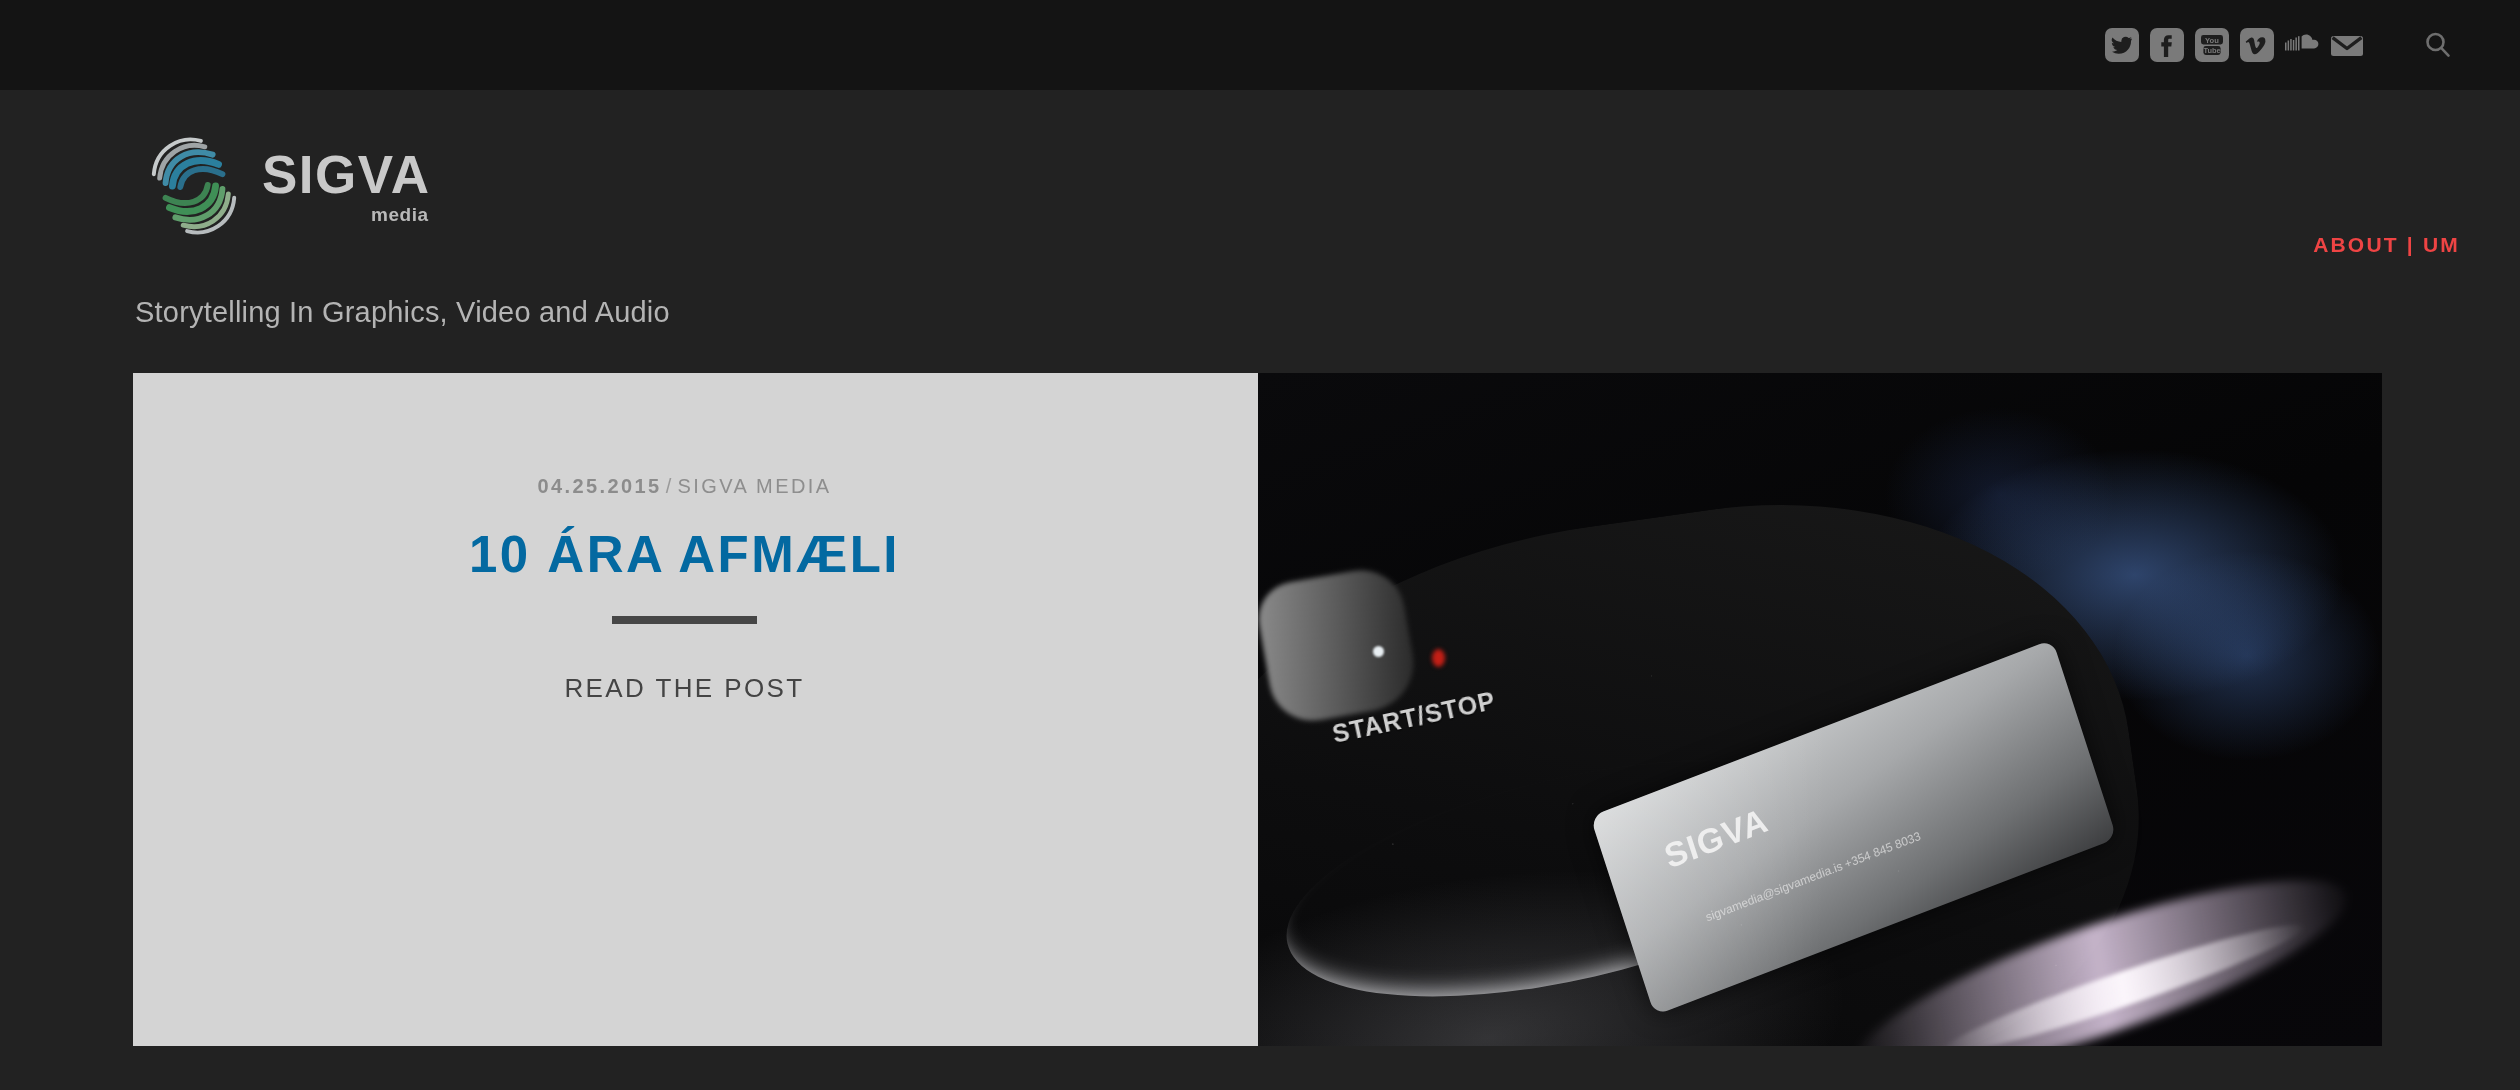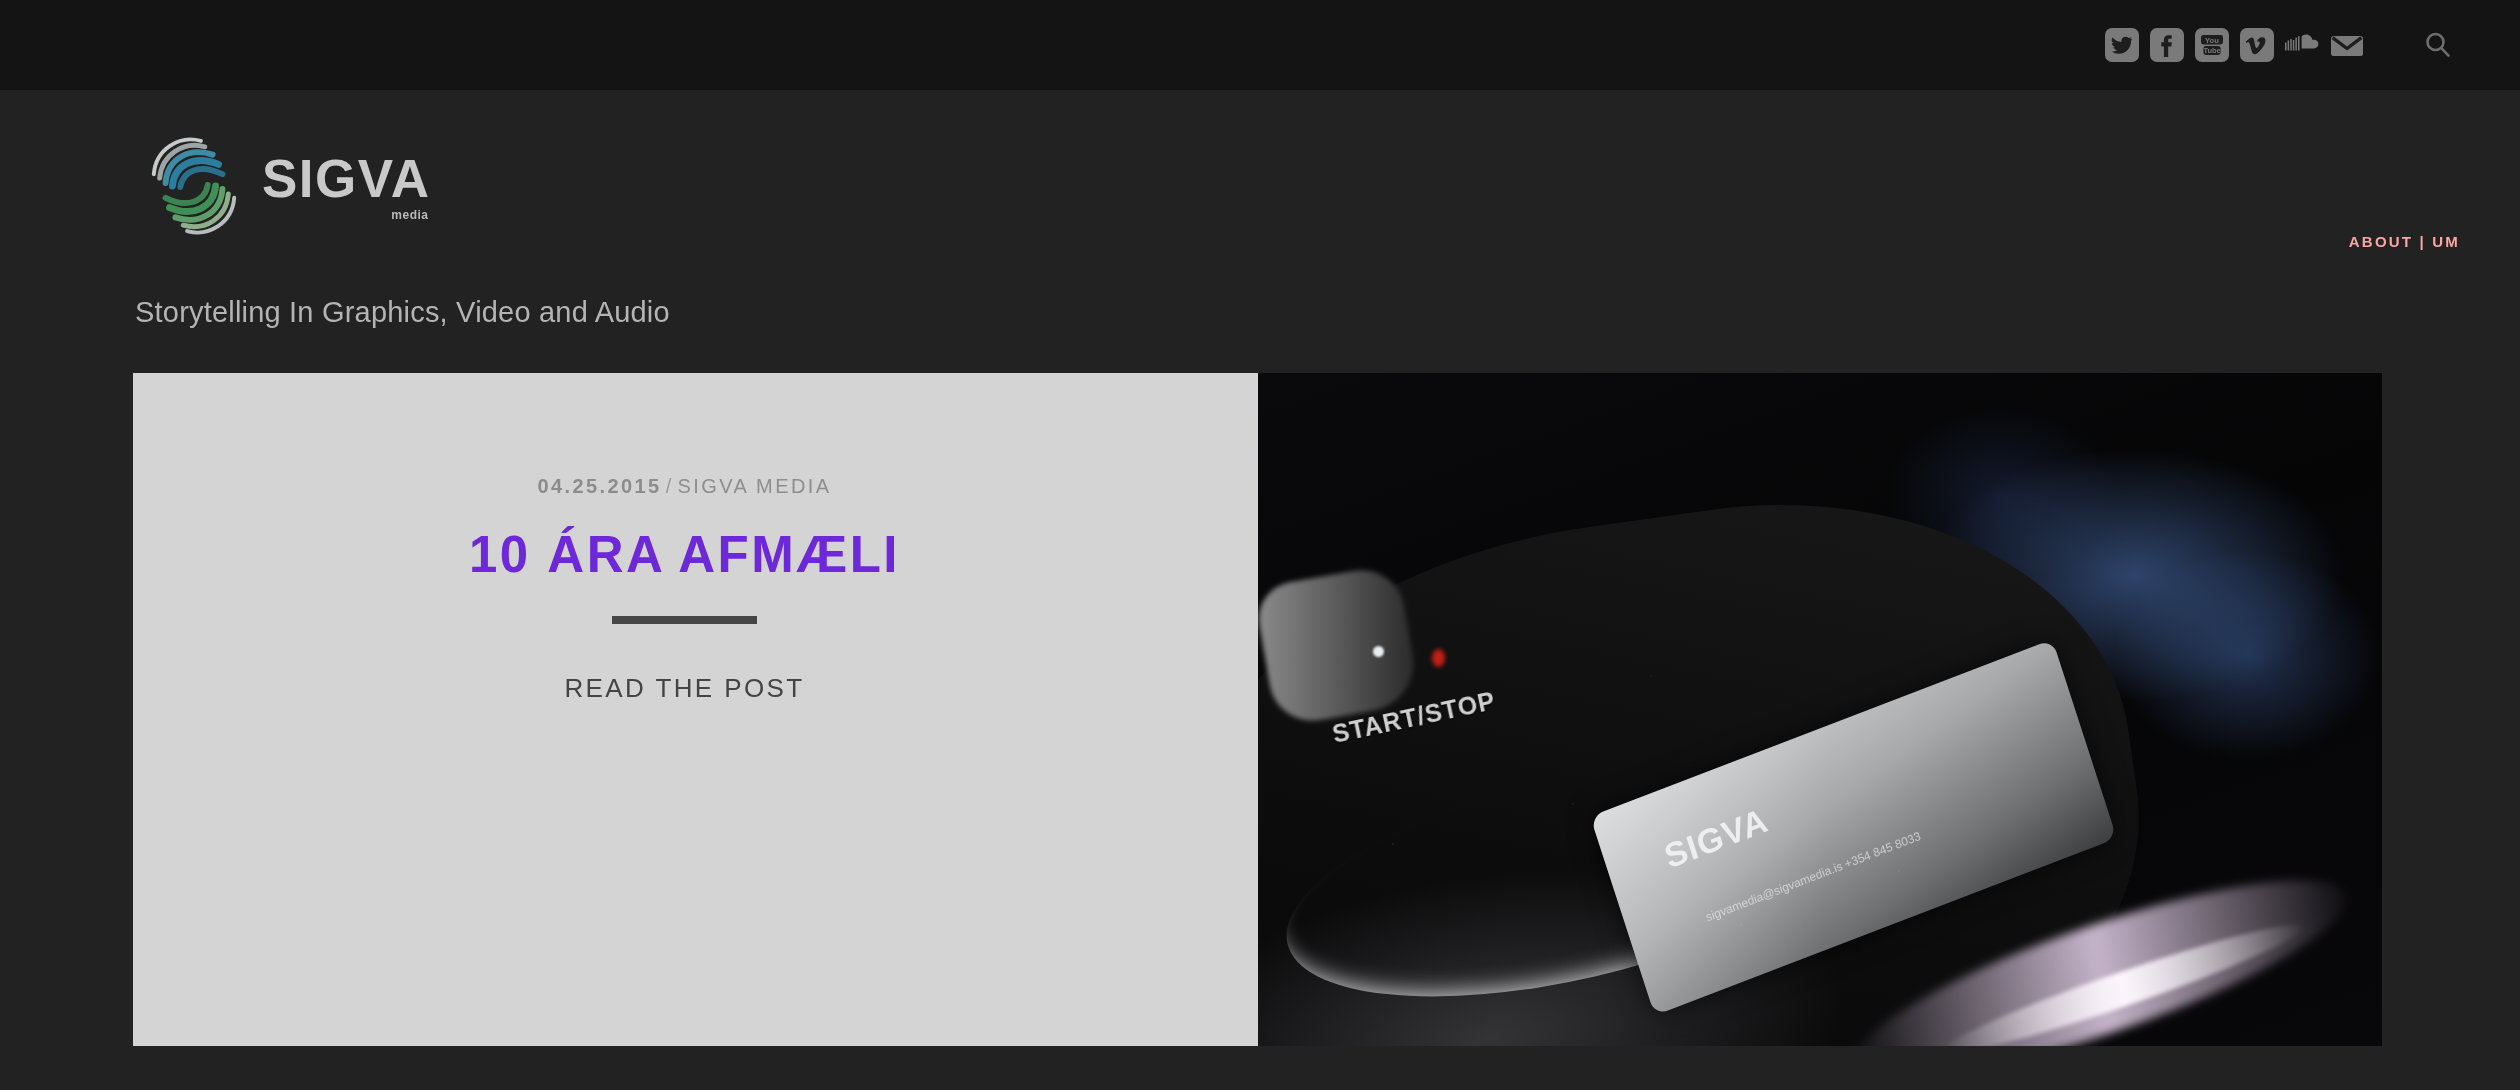--- a/index.html
+++ b/index.html
@@ -73,34 +73,34 @@
     line-height: 1;
   }
   .logo-sigva {
     font-size: 53px;
     font-weight: bold;
     letter-spacing: 1.5px;
     color: #c9c9c9;
     line-height: 1;
   }
   .logo-media {
-    font-size: 12px;
+    font-size: 19px;
     font-weight: bold;
     color: #b9b9b9;
     letter-spacing: 0.5px;
     margin-top: 4px;
     margin-right: 2px;
   }
   .main-nav {
     margin-left: auto;
     margin-top: 143px;
   }
   .nav-link {
-    color: #fca5a5;
-    font-size: 15px;
+    color: #ef4444;
+    font-size: 21px;
     font-weight: bold;
     letter-spacing: 2.2px;
     text-decoration: none;
     cursor: pointer;
     white-space: nowrap;
   }
 
   
   .tagline {
     color: #b4b4b4;
@@ -134,21 +134,21 @@
     color: #8e8e8e;
     margin-bottom: 28px;
     white-space: nowrap;
   }
   .post-meta .meta-date { font-weight: bold; color: #8c8c8c; }
   .post-meta .meta-sep  { font-weight: normal; color: #9a9a9a; padding: 0 4px; }
   .post-meta .meta-cat  { font-weight: normal; color: #8e8e8e; cursor: pointer; }
   .post-title {
     font-size: 51px;
     font-weight: bold;
-    color: #6d28d9;
+    color: #0369a1;
     letter-spacing: 2.5px;
     line-height: 1.12;
     margin-bottom: 33px;
     cursor: pointer;
   }
   .divider {
     width: 145px;
     height: 8px;
     background: #464646;
     margin-bottom: 49px;

